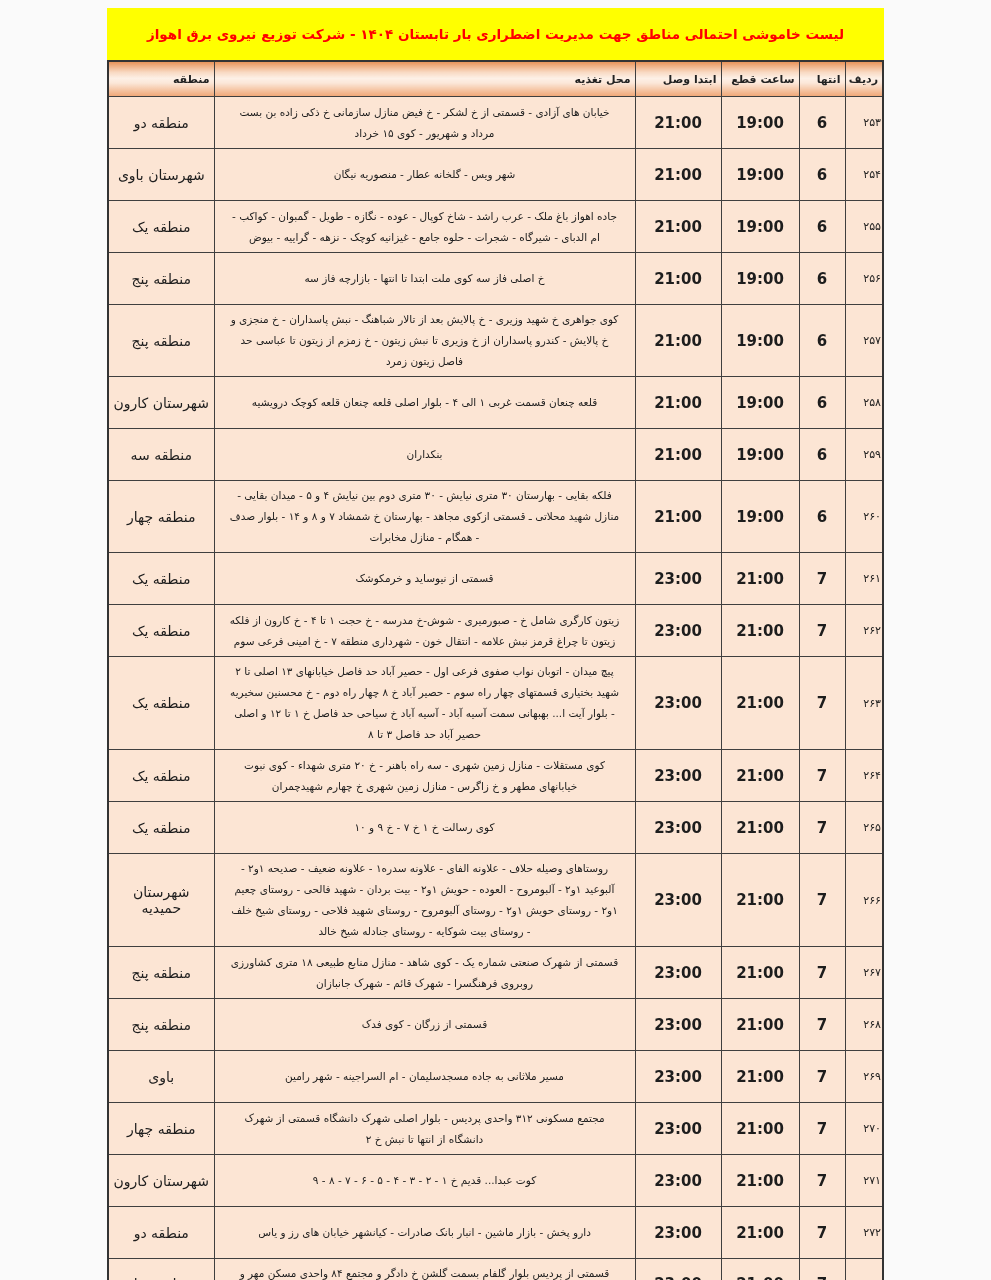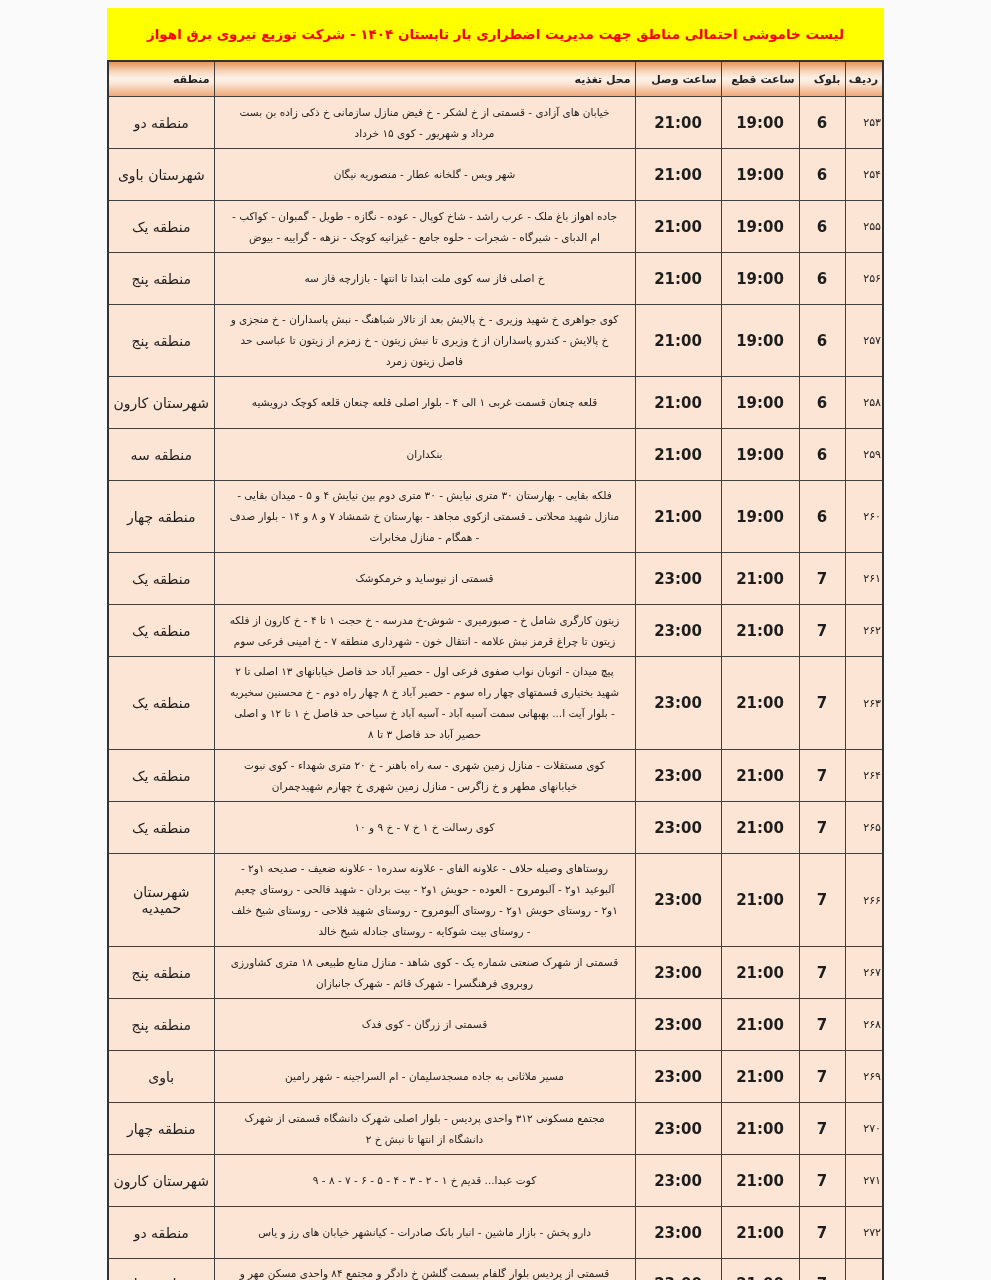--- a/index.html
+++ b/index.html
@@ -39,23 +39,23 @@
       <col style="width:38px">
       <col style="width:46px">
       <col style="width:78px">
       <col style="width:86px">
       <col>
       <col style="width:106px">
     </colgroup>
     <thead>
       <tr>
         <th>ردیف</th>
-        <th>بلوک</th>
+        <th>انتها</th>
         <th>ساعت قطع</th>
-        <th>ساعت وصل</th>
+        <th>ابتدا وصل</th>
         <th>محل تغذیه</th>
         <th>منطقه</th>
       </tr>
     </thead>
     <tbody id="rows">
         <tr>
           <td class="c-no">۲۵۳</td>
           <td class="c-block">6</td>
           <td class="c-cut">19:00</td>
           <td class="c-restore">21:00</td>

